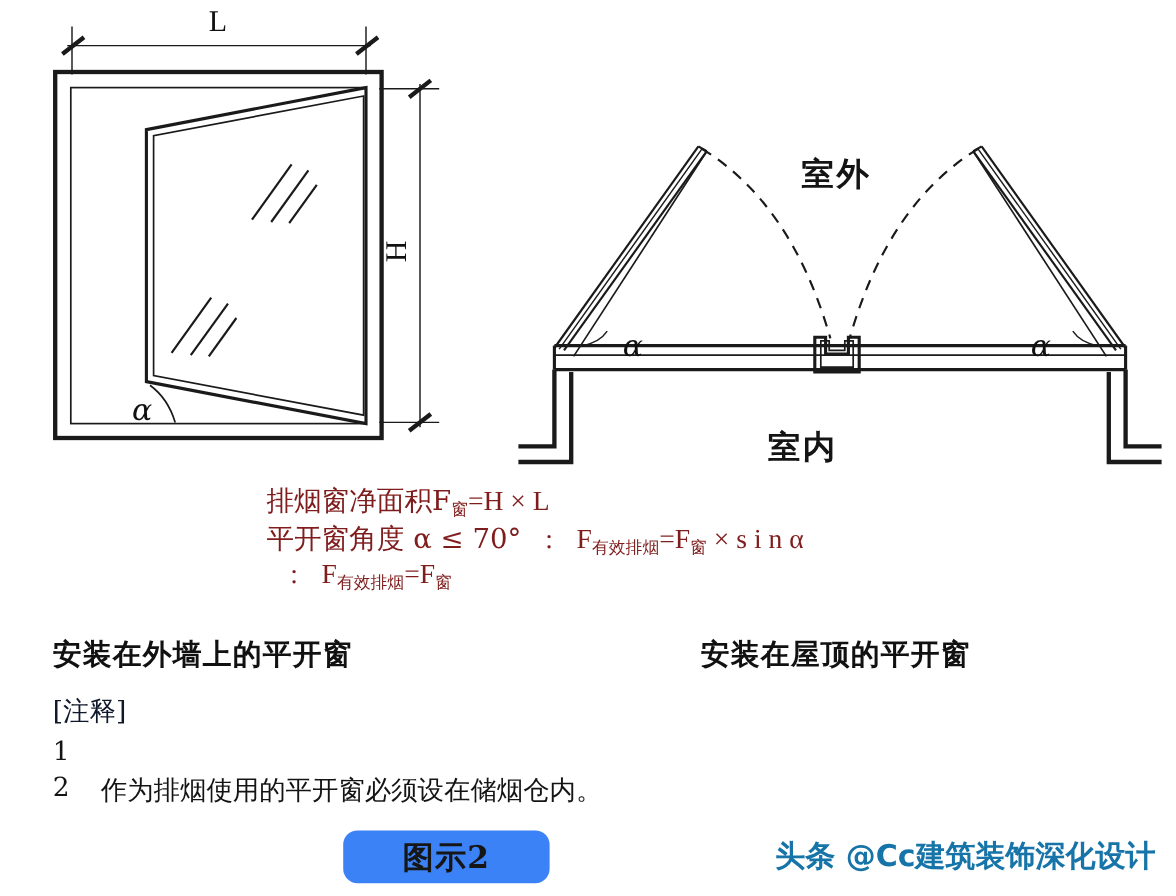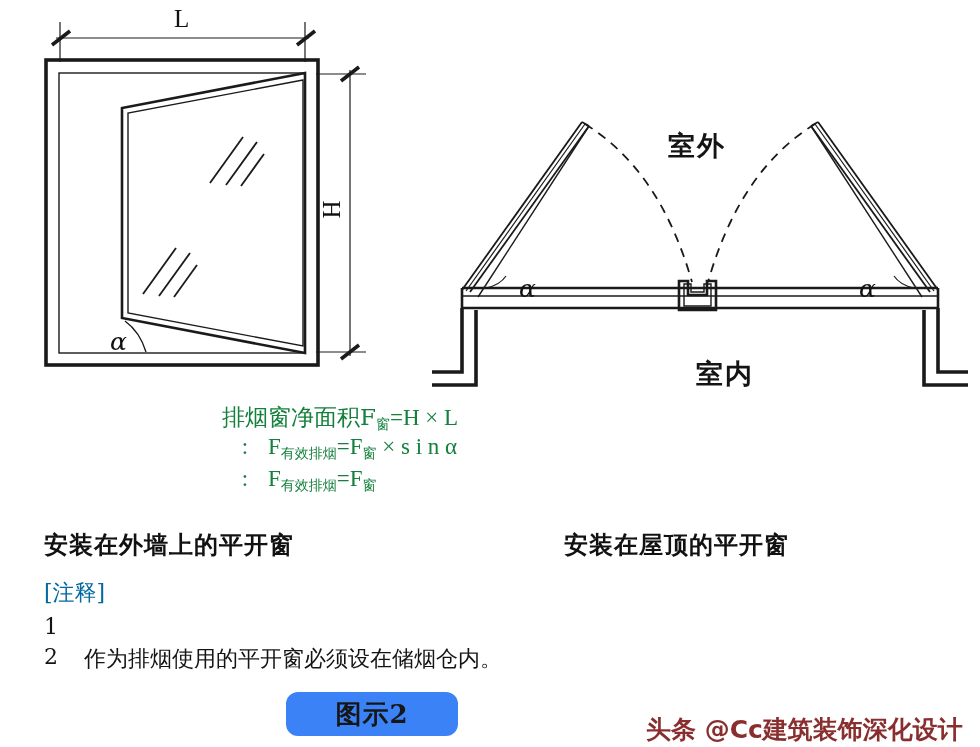--- a/index.html
+++ b/index.html
@@ -62,21 +62,21 @@
     position: absolute;
     left: 222px;
     top: 402px;
     width: 600px;
   }
   .frow {
     height: 32px;
     display: flex;
     align-items: baseline;
     font-size: 23px;
-    color: #15803d;
+    color: #7f1d1d;
     white-space: pre;
   }
   .cjk-serif {
     font-family: "DejaVu Serif", "Liberation Serif", serif;
   }
   .sub {
     font-size: 14px;
     vertical-align: sub;
     position: relative;
     top: 4px;
@@ -94,32 +94,32 @@
   .heading {
     position: absolute;
     font-family: Liberation Sans, sans-serif;
     font-size: 24px;
     font-weight: 700;
     color: #111;
     letter-spacing: 1px;
     white-space: pre;
   }
   #h-left { left: 44px; top: 529px; }
-  #h-right { left: 564px; top: 529px; }
+  #h-right { left: 584px; top: 529px; }
   
   .notes {
     position: absolute;
     left: 44px;
     top: 578px;
     width: 700px;
   }
   .note-title {
     font-family: "DejaVu Serif", "Liberation Serif", serif;
     font-size: 22px;
-    color: #0369a1;
+    color: #0f172a;
     margin-bottom: 6px;
     white-space: pre;
   }
   .note-row {
     display: flex;
     font-family: "DejaVu Serif", "Liberation Serif", serif;
     font-size: 22px;
     color: #141414;
     margin-bottom: 5px;
     white-space: pre;
@@ -149,25 +149,24 @@
     letter-spacing: 1px;
     white-space: pre;
   }
   .watermark {
     position: absolute;
     left: 646px;
     top: 697px;
     font-family: "DejaVu Sans", "Liberation Sans", sans-serif;
     font-size: 25px;
     font-weight: 700;
-    color: #7f1d1d;
+    color: #0369a1;
     letter-spacing: 0px;
     white-space: pre;
     opacity: 0.92;
-    margin-top: 16px;
   }
 </style>
 </head>
 <body>
 
 <div class="stage">
 
   <svg class="dwg" viewBox="0 0 980 747">
     <defs>
       <style>
@@ -279,34 +278,34 @@
   </svg>
 
   <div class="lbl dim-letter" style="left:174px; top:6px;">L</div>
 
   <div class="lbl dim-letter rot" style="left:322px; top:197px;">H</div>
 
   <div class="lbl alpha" style="left:110px; top:329px;">α</div>
 
   <div class="lbl cjk-room" style="left:668px; top:132px;">室外</div>
 
-  <div class="lbl cjk-room" style="left:696px; top:360px;">室内</div>
+  <div class="lbl cjk-room" style="left:640px; top:360px;">室内</div>
 
   <div class="lbl alpha" style="left:519px; top:276px;">α</div>
 
   <div class="lbl alpha" style="left:859px; top:276px;">α</div>
 
   <div class="formulas">
 
     <div class="frow">
       <span class="cjk-serif">排烟窗净面积F</span><span class="sub">窗</span><span class="mathvar">=H × L</span>
     </div>
 
     <div class="frow">
-      <span class="colon">:</span><span class="mathvar">F</span><span class="sub">有效排烟</span><span class="mathvar">=F</span><span class="sub">窗</span><span class="mathvar"> × s i n α</span>
+      <span class="cjk-serif">平开窗角度 α ≤ 70°</span><span class="colon">:</span><span class="mathvar">F</span><span class="sub">有效排烟</span><span class="mathvar">=F</span><span class="sub">窗</span><span class="mathvar"> × s i n α</span>
     </div>
 
     <div class="frow">
       <span class="colon">:</span><span class="mathvar">F</span><span class="sub">有效排烟</span><span class="mathvar">=F</span><span class="sub">窗</span><span class="mathvar"></span>
     </div>
   </div>
 
   <div class="heading" id="h-left">安装在外墙上的平开窗</div>
   <div class="heading" id="h-right">安装在屋顶的平开窗</div>
 

